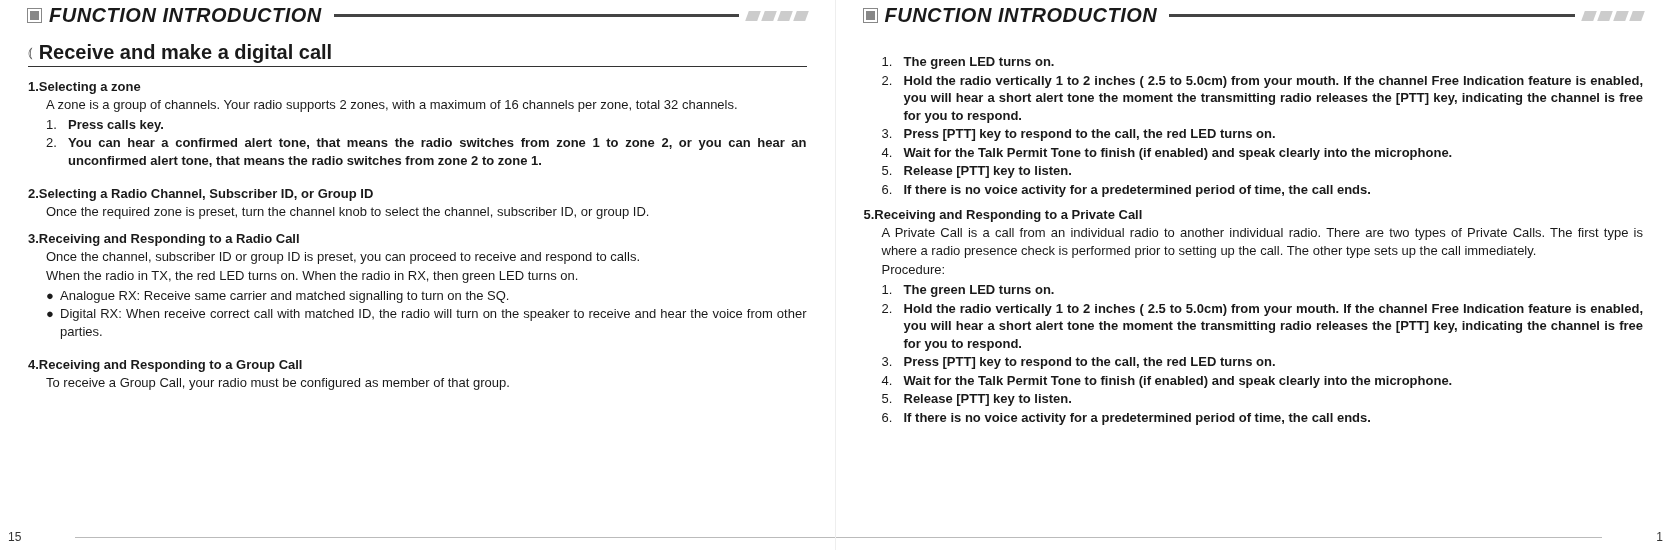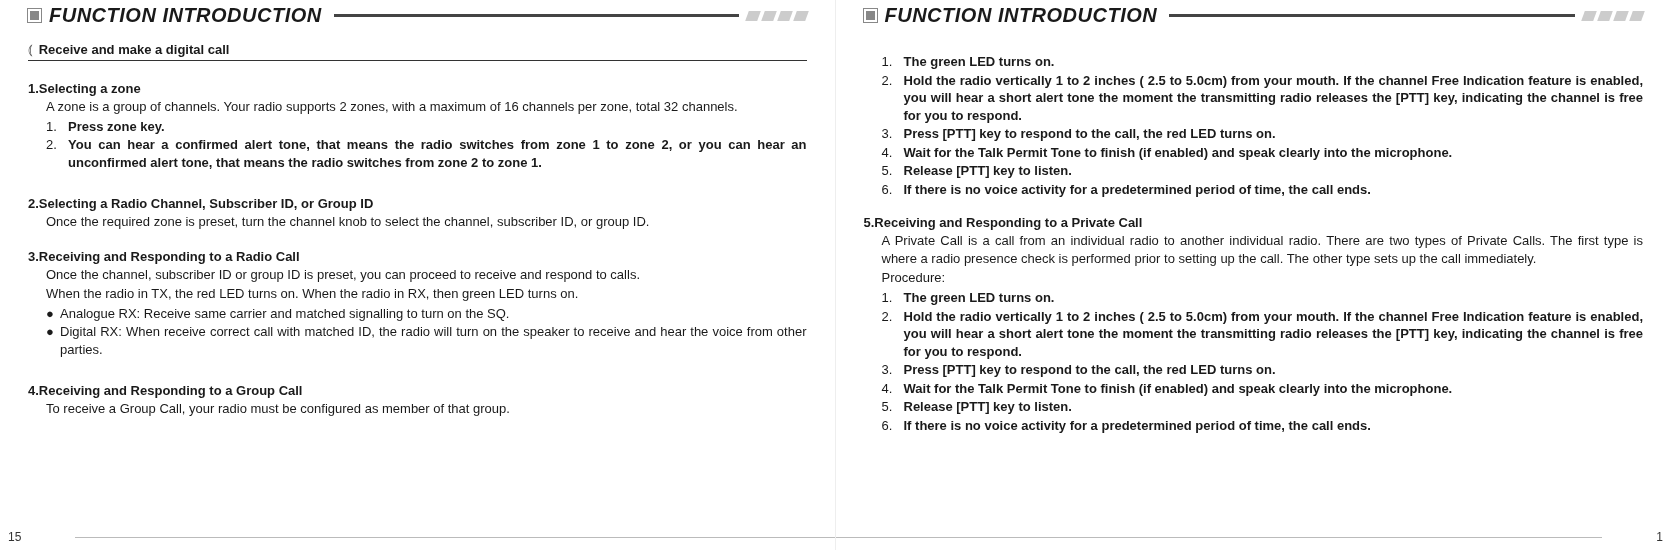--- a/index.html
+++ b/index.html
@@ -64,27 +64,27 @@
     gap: 6px;
     border-bottom: 1.5px solid #333;
     margin: 4px 0 4px 0;
     padding-bottom: 2px;
   }
   .wave-icon {
     font-size: 14px;
     color: #555;
   }
   .section-title {
-    font-size: 13px;
+    font-size: 20px;
     font-weight: 700;
   }
   .subh {
     font-size: 13px;
     font-weight: 700;
-    margin-top: 16px;
+    margin-top: 8px;
     margin-bottom: 2px;
   }
   .body-text {
     text-align: justify;
     line-height: 1.35;
     margin-bottom: 2px;
   }
   .indent1 { padding-left: 18px; }
   ol.numlist {
     list-style: none;
@@ -152,21 +152,21 @@
   <div class="section-title-wrap">
     <span class="wave-icon">⦅</span>
     <span class="section-title">Receive and make a digital call</span>
   </div>
 
   <div class="subh">1.Selecting a zone</div>
   <div class="body-text indent1">A zone is a group of channels. Your radio supports 2 zones, with a maximum of 16 channels per zone, total 32 channels.</div>
   <ol class="numlist nested">
     <li>
         <span class="num">1.</span>
-        <span class="txt">Press zone key.</span>
+        <span class="txt">Press calls key.</span>
       </li>
     <li>
         <span class="num">2.</span>
         <span class="txt">You can hear a confirmed alert tone, that means the radio switches from zone 1 to zone 2, or you can hear an unconfirmed alert tone, that means the radio switches from zone 2 to zone 1.</span>
       </li>
   </ol>
 
   <div class="spacer"></div>
   <div class="subh">2.Selecting a Radio Channel, Subscriber ID, or Group ID</div>
   <div class="body-text indent1">Once the required zone is preset, turn the channel knob to select the channel, subscriber ID, or group ID.</div>

